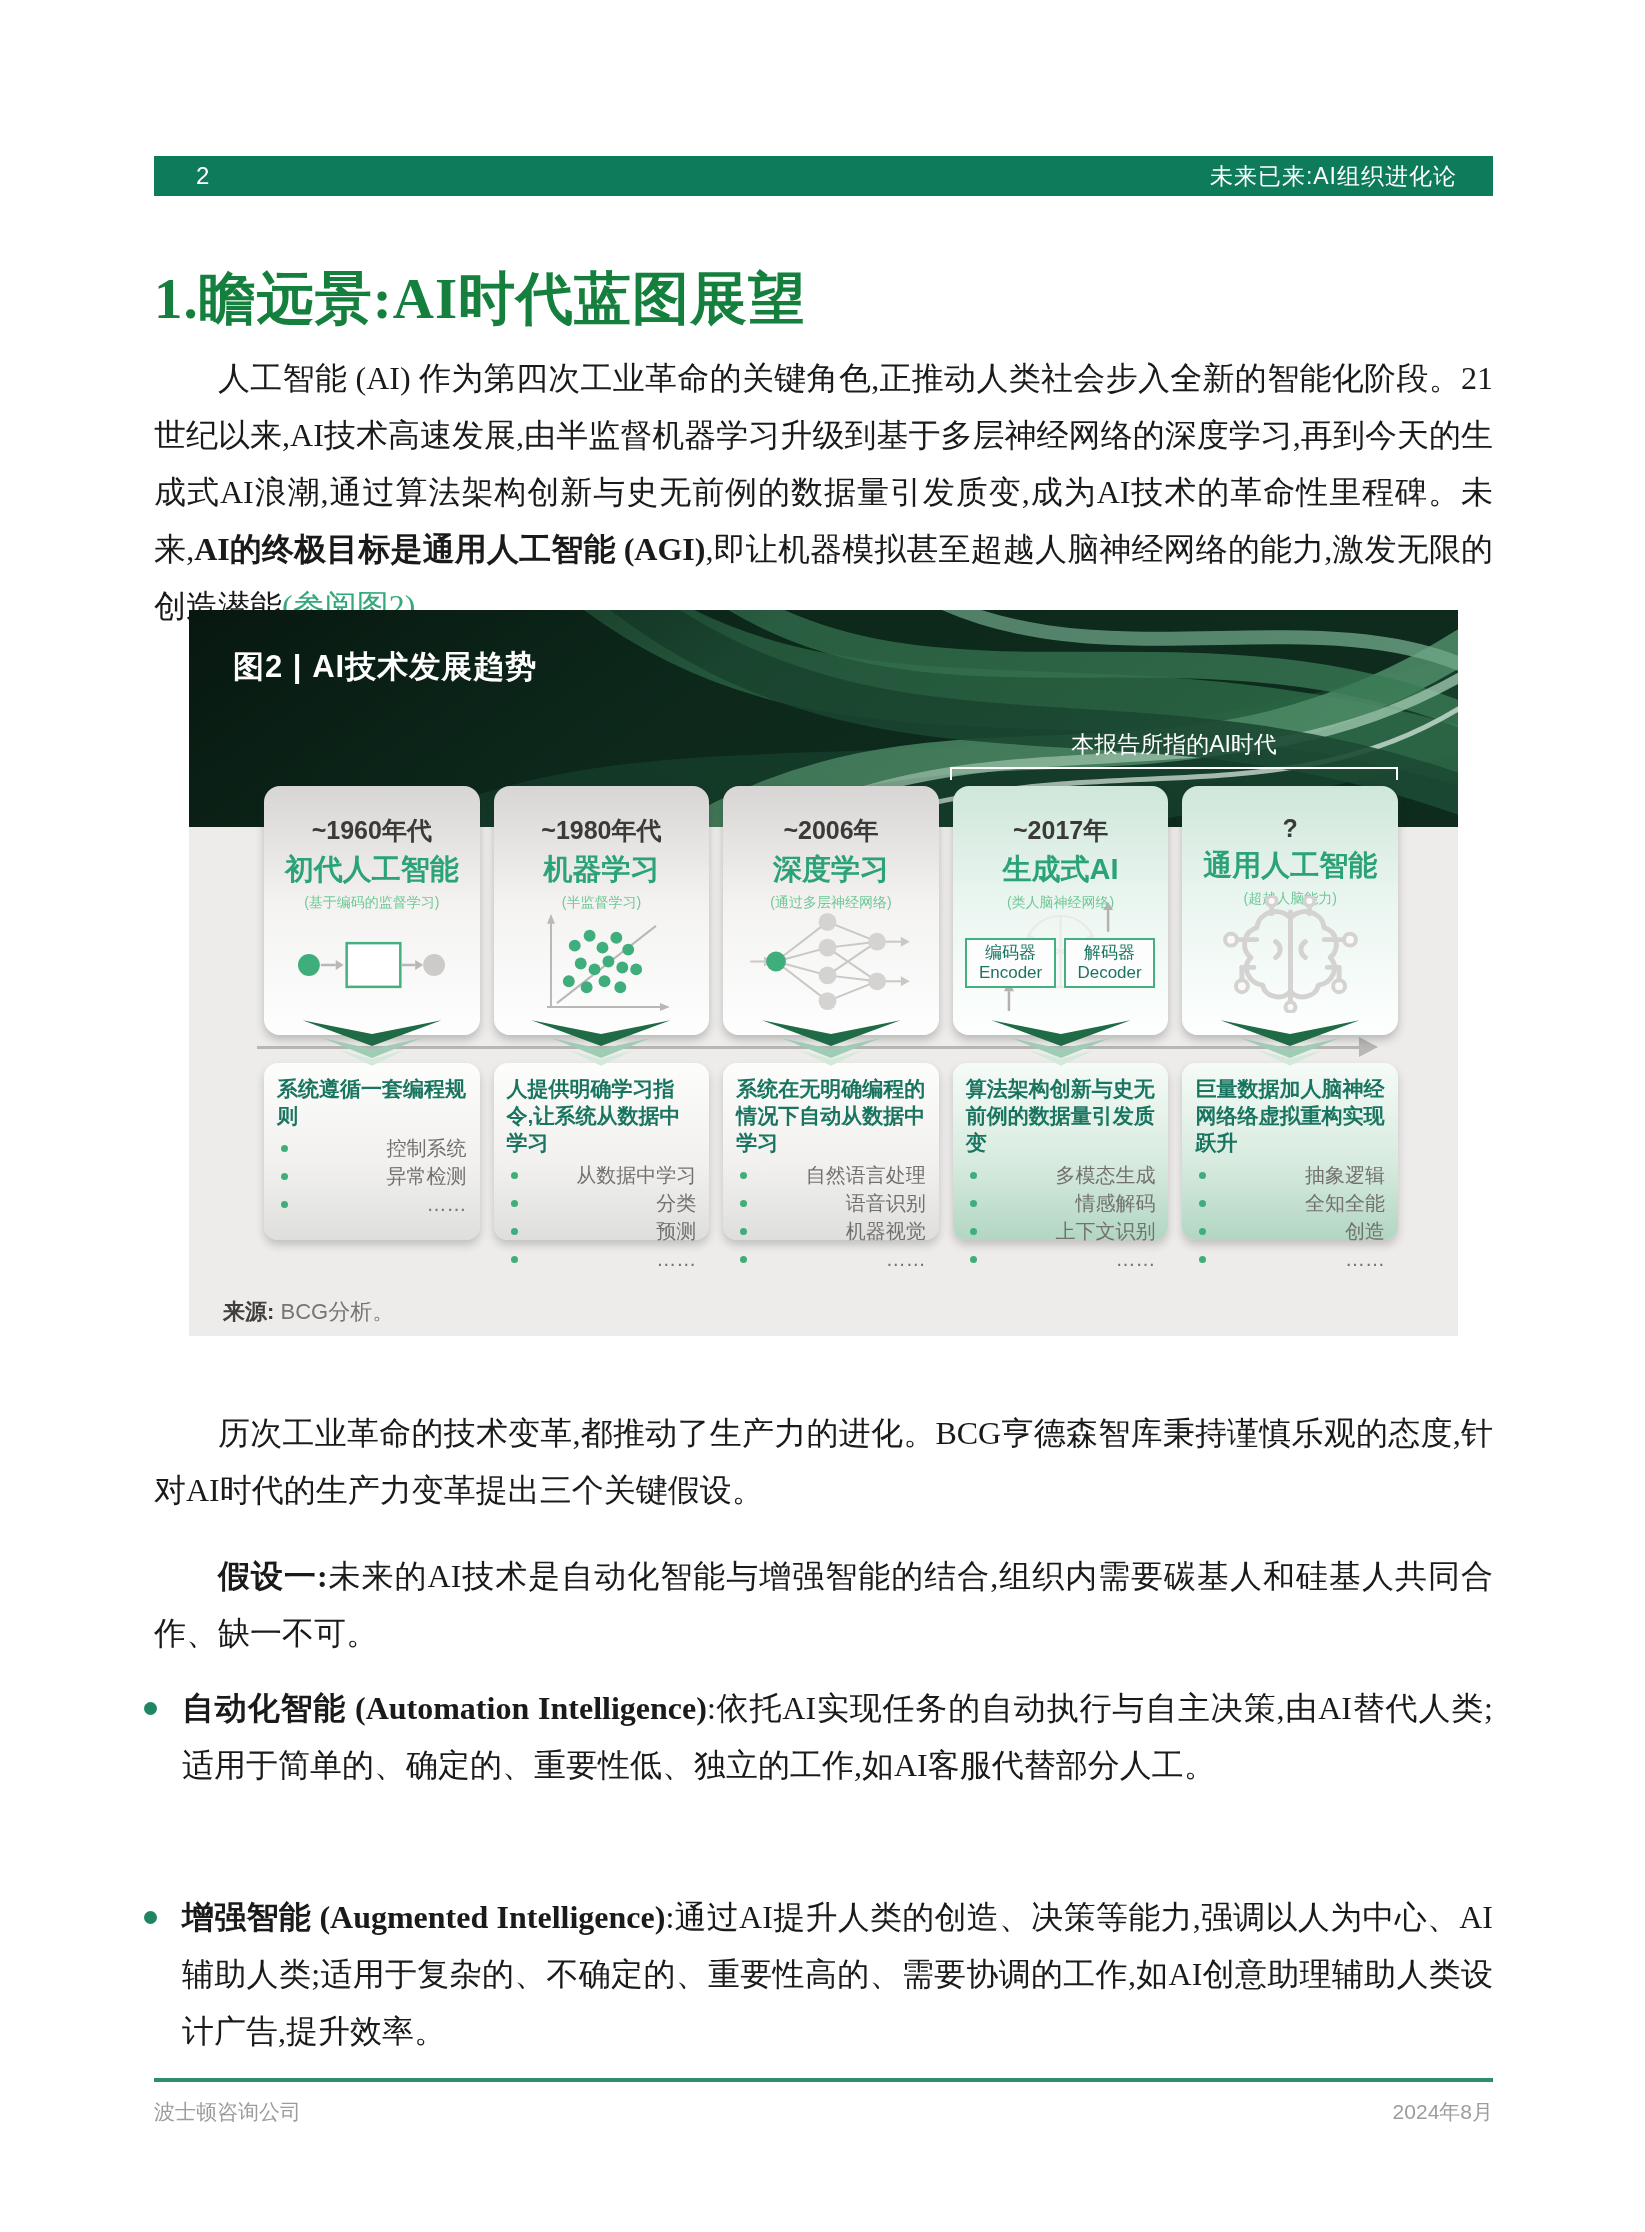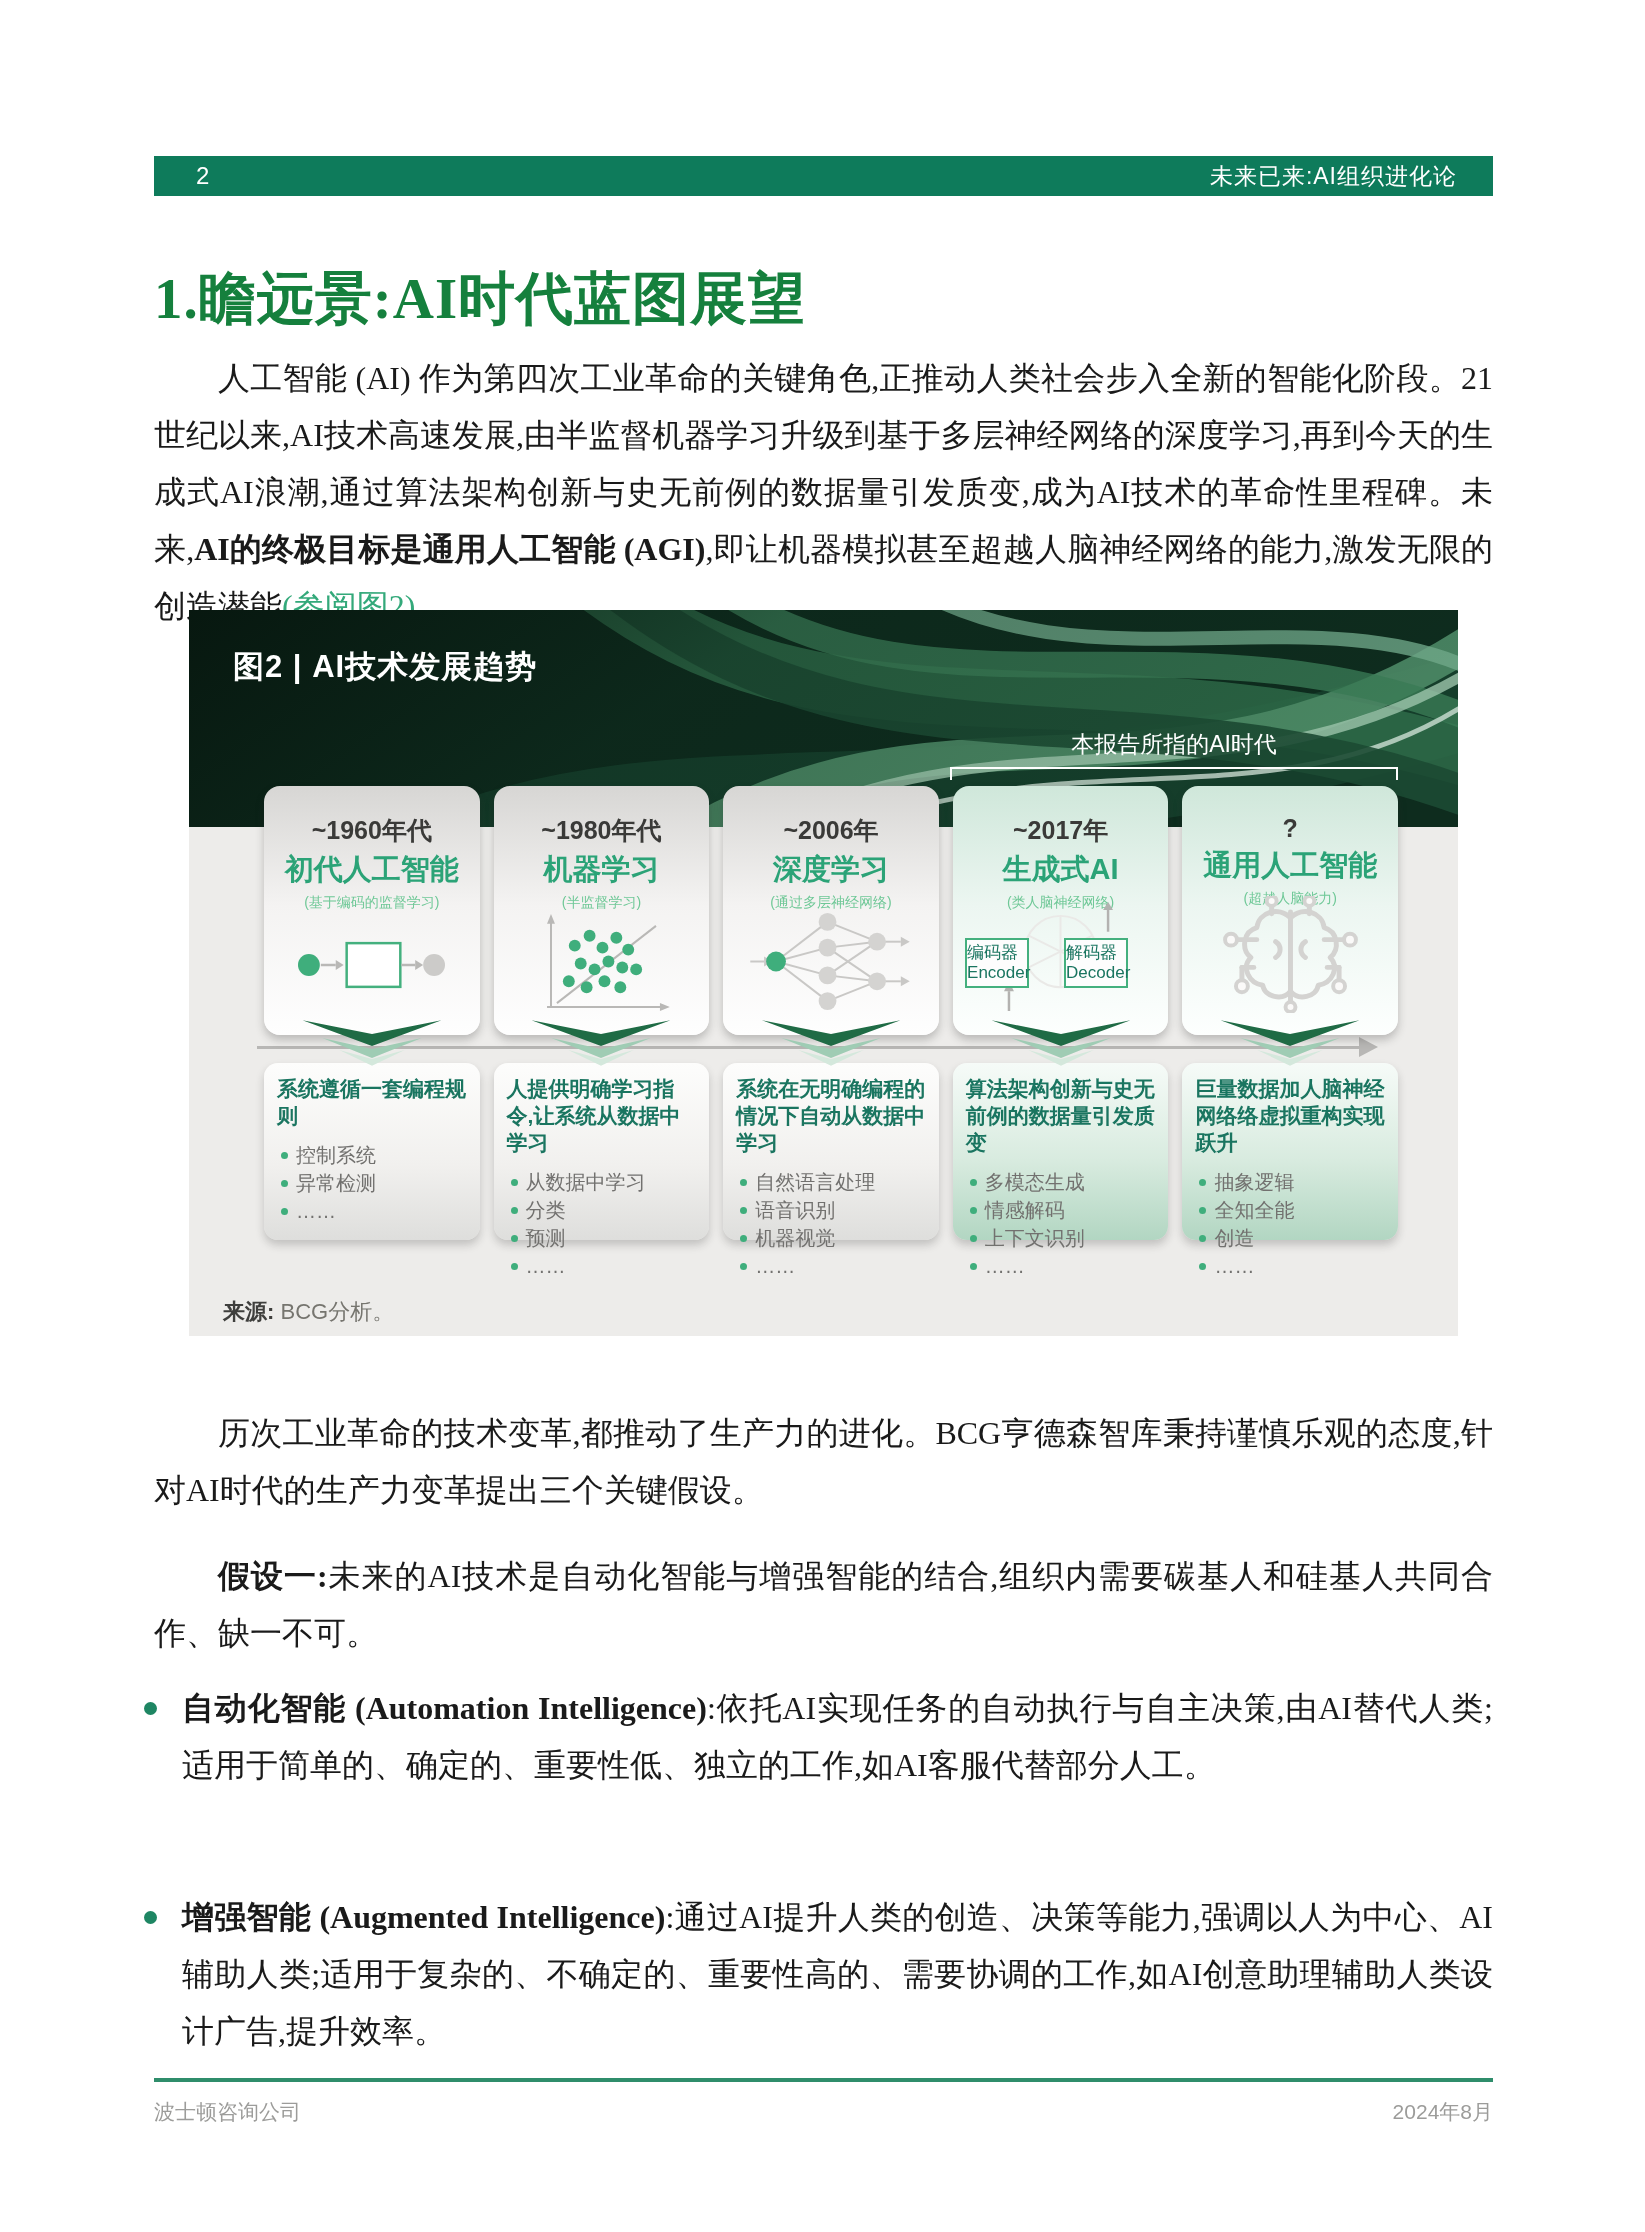--- a/index.html
+++ b/index.html
@@ -56,27 +56,27 @@
   .chevron{position:absolute;left:50%;transform:translateX(-50%);top:232px;z-index:5;}
 
   .timeline{position:absolute;left:68px;top:436px;width:1104px;height:3px;background:#B8B7B5;z-index:1;}
   .timeline::after{content:'';position:absolute;right:-17px;top:-9px;width:0;height:0;
                    border-left:19px solid #B8B7B5;border-top:10px solid transparent;border-bottom:10px solid transparent;}
   .card-bottom{height:177px;border-radius:14px;box-shadow:0 5px 8px rgba(40,40,40,.22);
                background:linear-gradient(180deg,#fdfdfc 0%,#f1f0ee 58%,#dededc 100%);
                padding:12px 13px 0 13px;box-sizing:border-box;}
   .card-bottom.green{background:linear-gradient(180deg,#f6fbf8 0%,#d8ebdf 55%,#B2D6C2 100%);}
   .desc{font-size:21px;font-weight:bold;color:#1A7560;line-height:27px;}
-  ul.mini{margin:12px 0 0;padding:0;list-style:none;}
+  ul.mini{margin:5px 0 0;padding:0;list-style:none;text-align:right;}
   ul.mini li{position:relative;font-size:20px;color:#72716F;line-height:28px;padding-left:19px;}
   ul.mini li::before{content:'';position:absolute;left:4px;top:11px;width:7px;height:7px;border-radius:50%;background:#3FAE7C;}
 
   .codec-area{position:relative;width:203px;height:111px;}
-  .codec-box{position:absolute;top:36px;width:64px;border:2px solid #44B07E;background:#fdfdfd;
-             text-align:left;font-size:17px;line-height:20px;color:#1A7560;padding:3px 0;box-sizing:border-box;}
+  .codec-box{position:absolute;top:36px;width:91px;border:2px solid #44B07E;background:#fdfdfd;
+             text-align:center;font-size:17px;line-height:20px;color:#1A7560;padding:3px 0;box-sizing:border-box;}
   .codec-box.enc{left:6px;}
   .codec-box.dec{left:105px;}
 
   .source{position:absolute;left:34px;top:687px;font-size:22px;color:#76756F;z-index:2;}
   .source .src-label{font-weight:bold;color:#3F3F3D;}
 
   
   .page-footer{position:absolute;left:154px;top:2078px;width:1339px;border-top:4px solid #2F8D6B;
                padding-top:16px;display:flex;justify-content:space-between;
                font-family:"Liberation Sans","DejaVu Sans",sans-serif;font-size:21px;color:#9C9C9A;}

